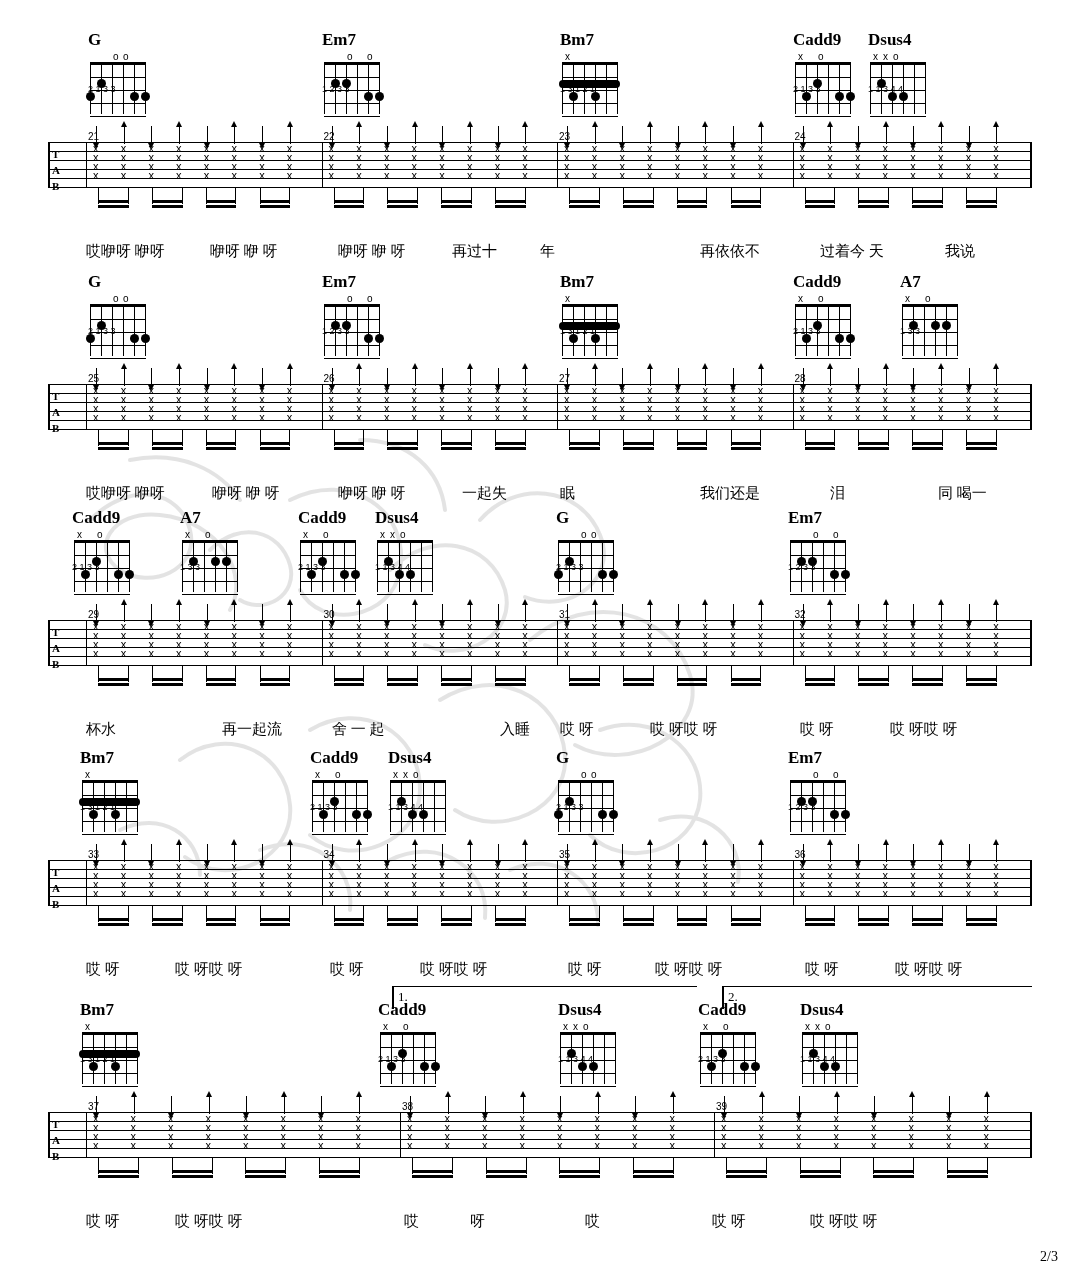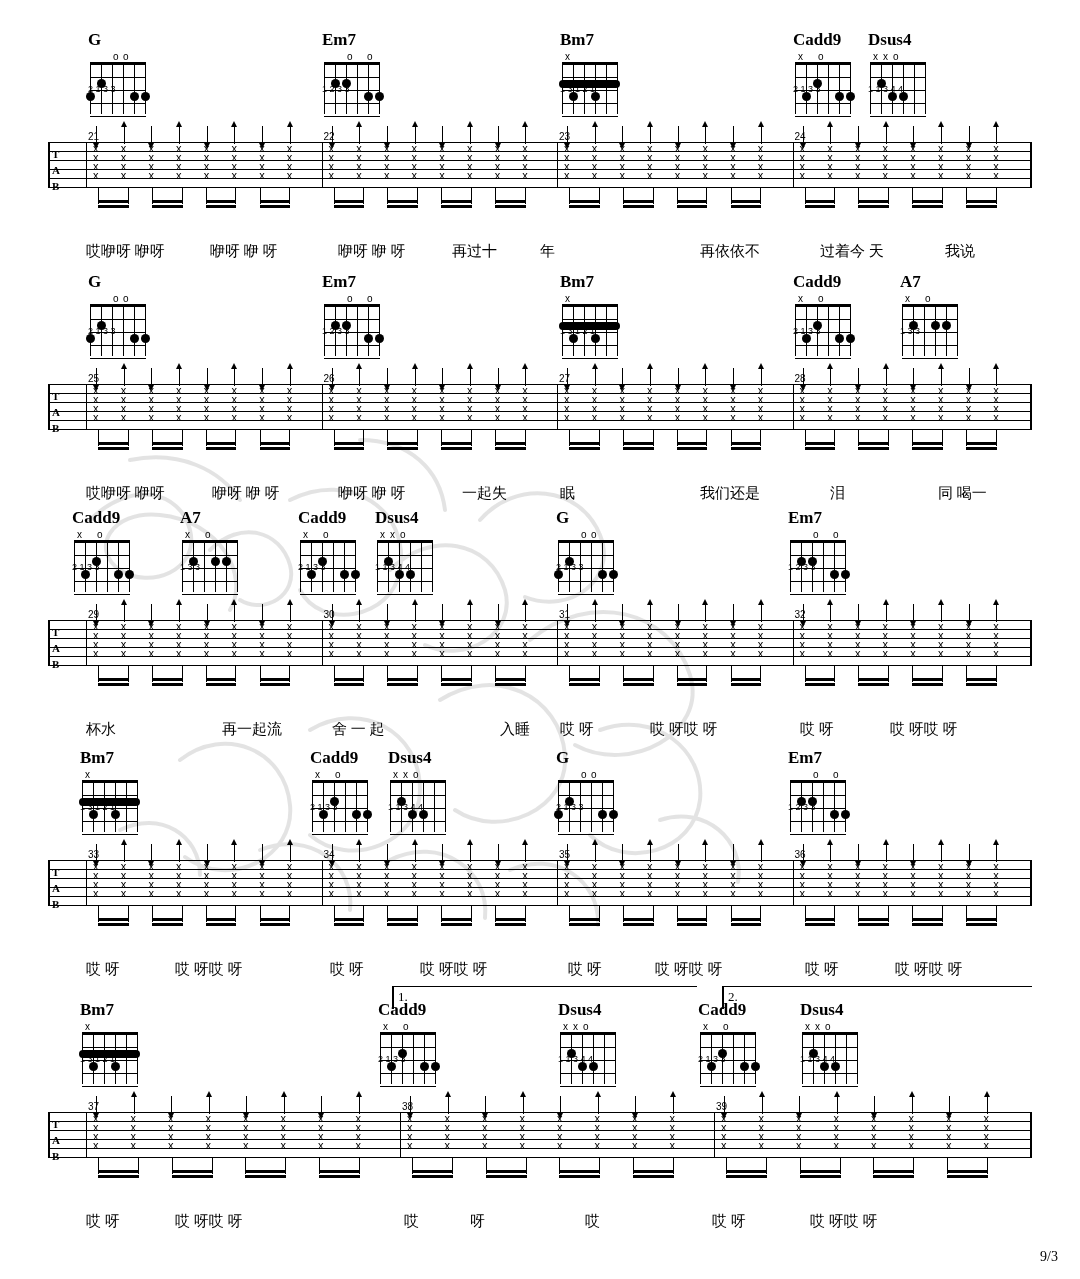--- a/index.html
+++ b/index.html
@@ -1985,14 +1985,14 @@
         <div class="lyric" style="left: 86px; top: 212px;">哎 呀</div>
         <div class="lyric" style="left: 175px; top: 212px;">哎 呀哎 呀</div>
         <div class="lyric" style="left: 404px; top: 212px;">哎</div>
         <div class="lyric" style="left: 470px; top: 212px;">呀</div>
         <div class="lyric" style="left: 585px; top: 212px;">哎</div>
         <div class="lyric" style="left: 712px; top: 212px;">哎 呀</div>
         <div class="lyric" style="left: 810px; top: 212px;">哎 呀哎 呀</div>
       </div>
     </div>
 
-  <div class="pagenum">9/3</div>
+  <div class="pagenum">2/3</div>
 </div>
 
 </body></html>

